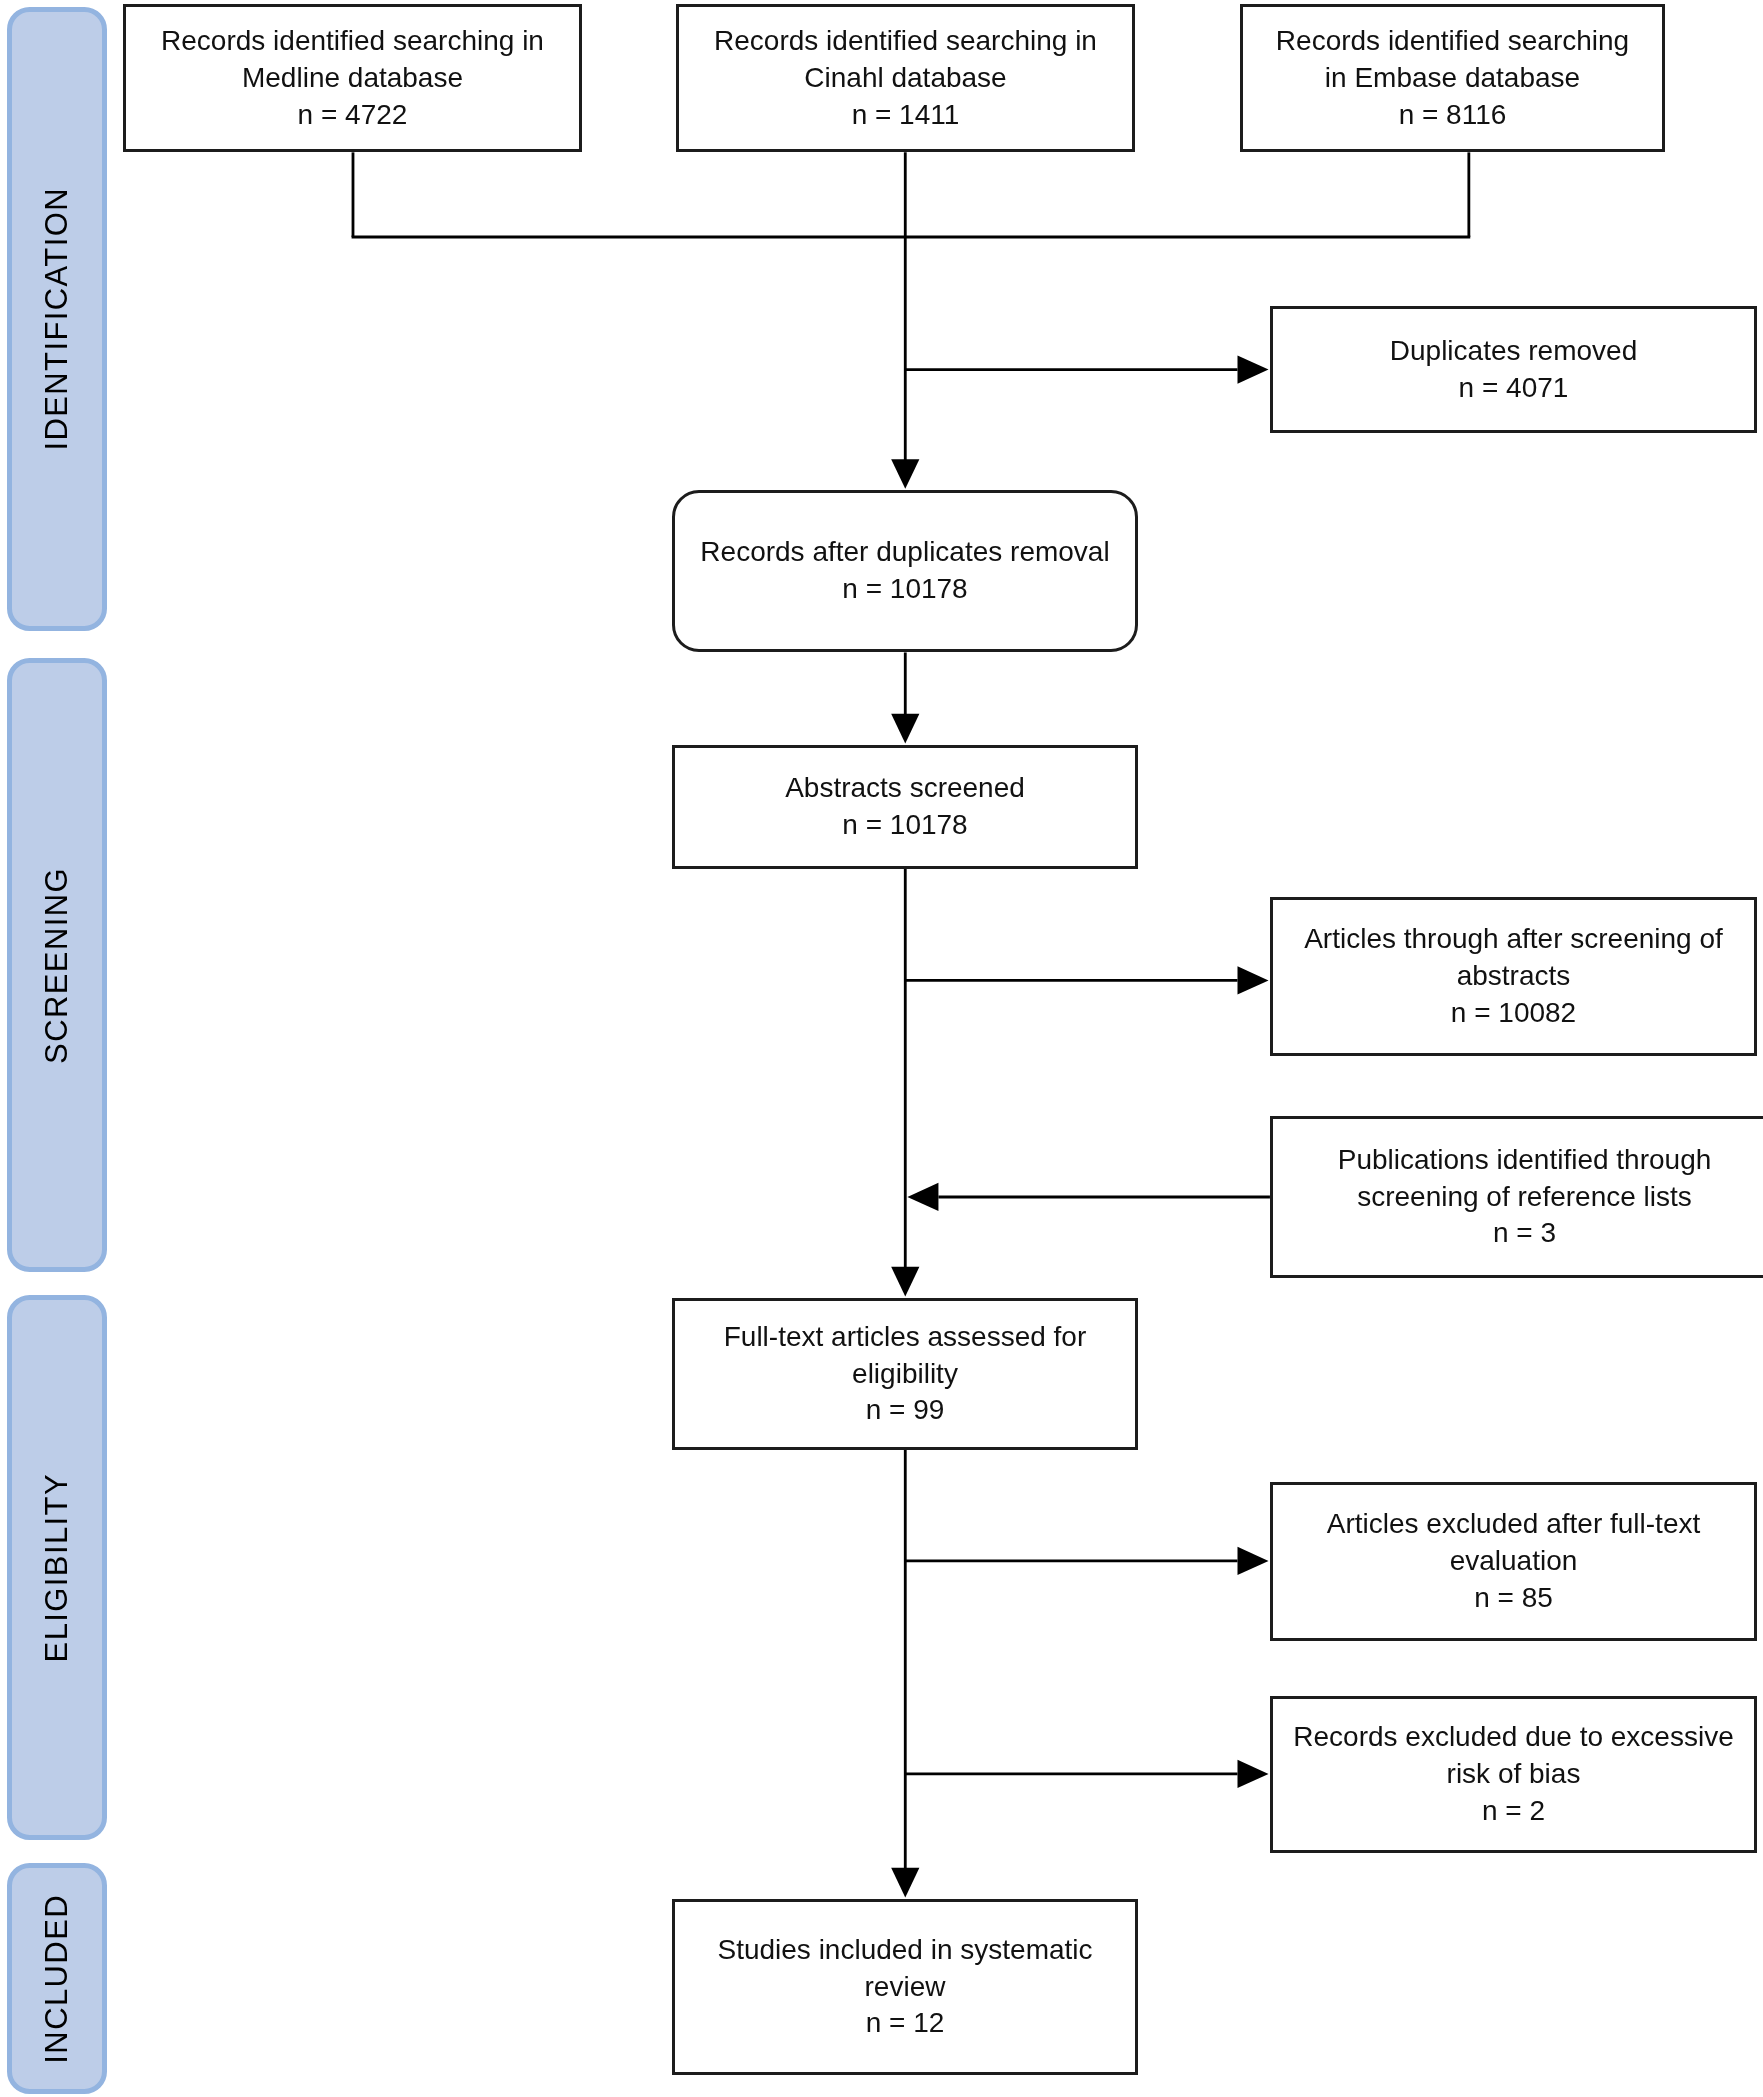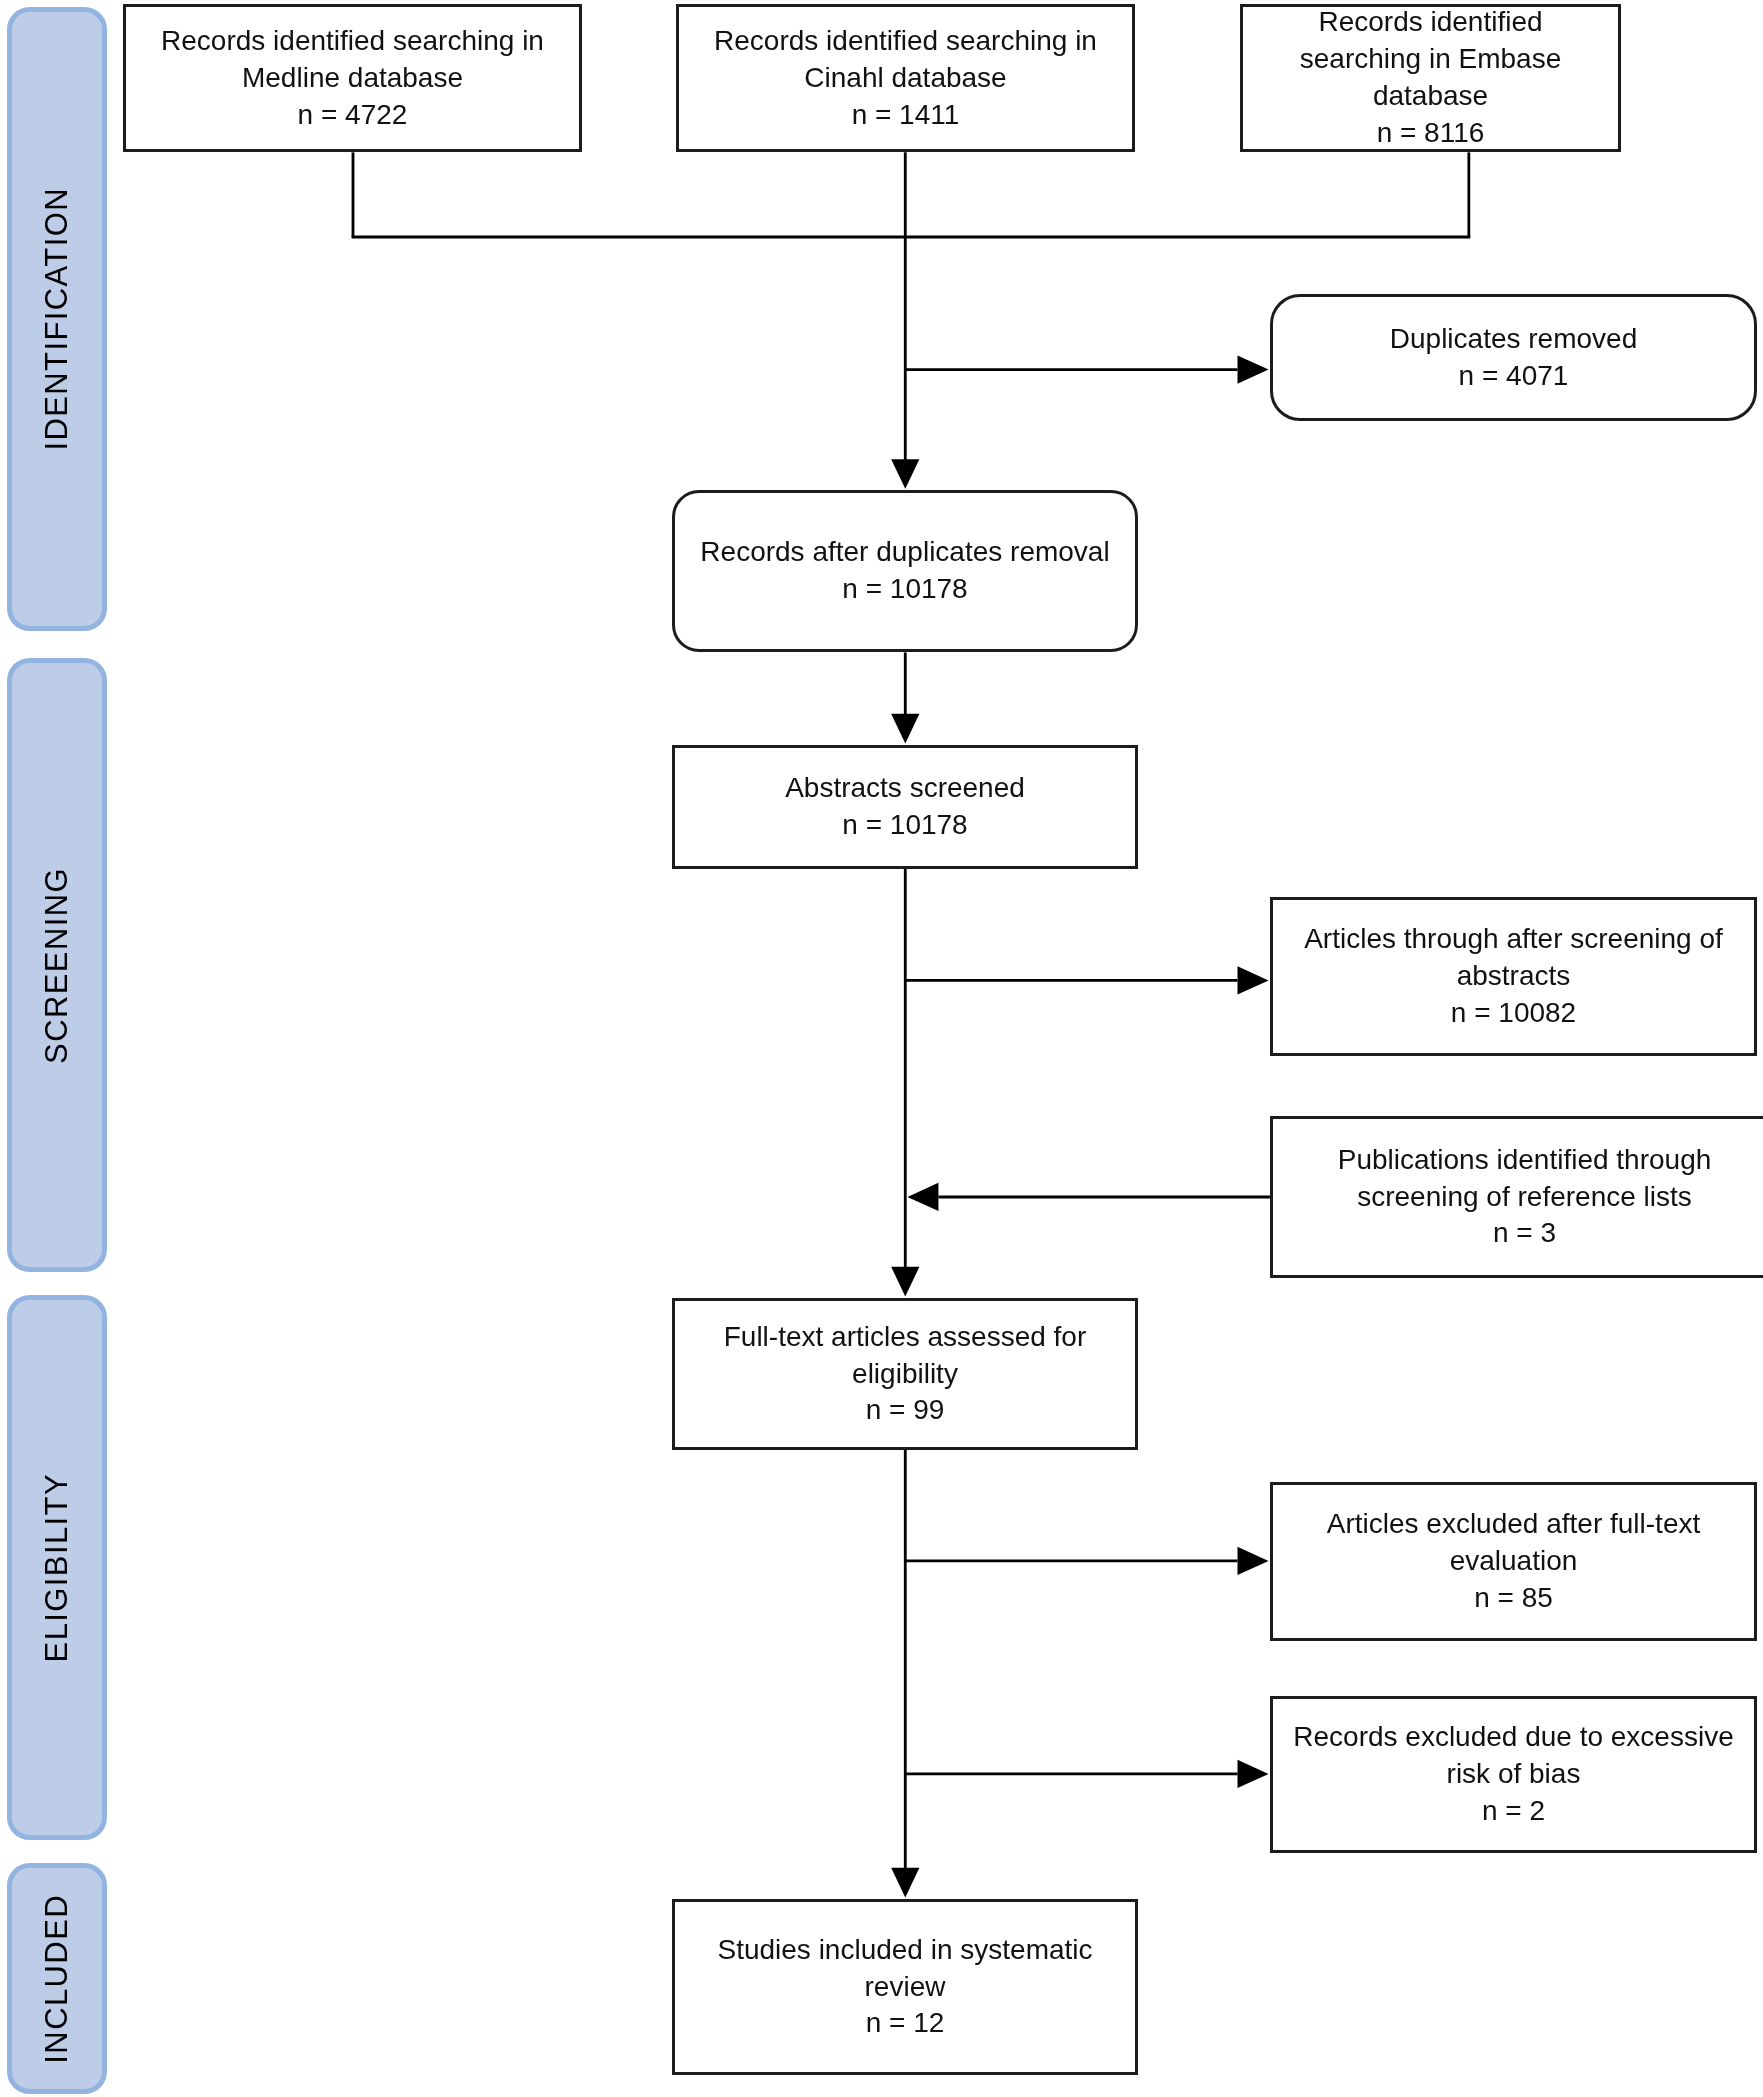--- a/index.html
+++ b/index.html
@@ -44,30 +44,30 @@
     align-items:center;justify-content:center;
     text-align:center;
     font-size:28px;line-height:1.32;
     padding:8px 20px;
   }
   .box .lbl, .box .nval{width:100%;}
 
   
   #box-medline{left:123px;top:4.2px;width:459px;height:148px;}
   #box-cinahl{left:676px;top:4.2px;width:459px;height:148px;}
-  #box-embase{left:1240px;top:4.2px;width:381px;height:148px;}
+  #box-embase{left:1240px;top:4.2px;width:425px;height:148px;}
 
   
   #box-records-after{left:672px;top:490px;width:466px;height:162px;border-radius:27px;}
   #box-abstracts{left:672px;top:745px;width:466px;height:124px;text-align:center;}
   #box-fulltext{left:672px;top:1298px;width:466px;height:152px;}
   #box-included{left:672px;top:1899px;width:466px;height:176px;}
 
   
-  #box-duplicates{left:1270px;top:294px;width:487px;height:127px;border-radius:30px;}
+  #box-duplicates{left:1270px;top:306px;width:487px;height:127px;}
   #box-excl-abstracts{left:1270px;top:897px;width:487px;height:159px;}
   #box-references{left:1270px;top:1116px;width:509px;height:162px;}
   #box-excl-fulltext{left:1270px;top:1482px;width:487px;height:159px;}
   #box-excl-bias{left:1270px;top:1696px;width:487px;height:157px;}
 
   #connectors{position:absolute;left:0;top:0;width:1764px;height:2097px;}
   #connectors path,#connectors line{stroke:#000000;stroke-width:4;fill:none;}
   #connectors polygon{fill:#000000;stroke:none;}
 </style>
 </head>

